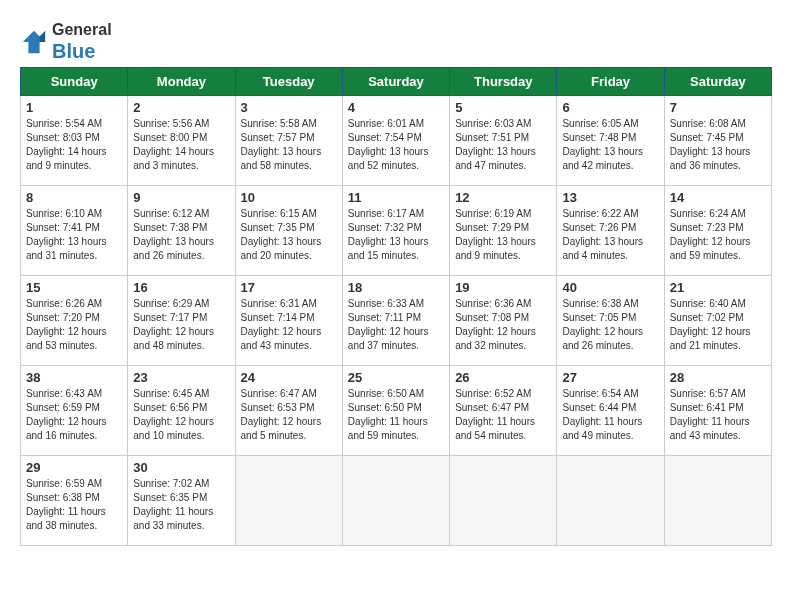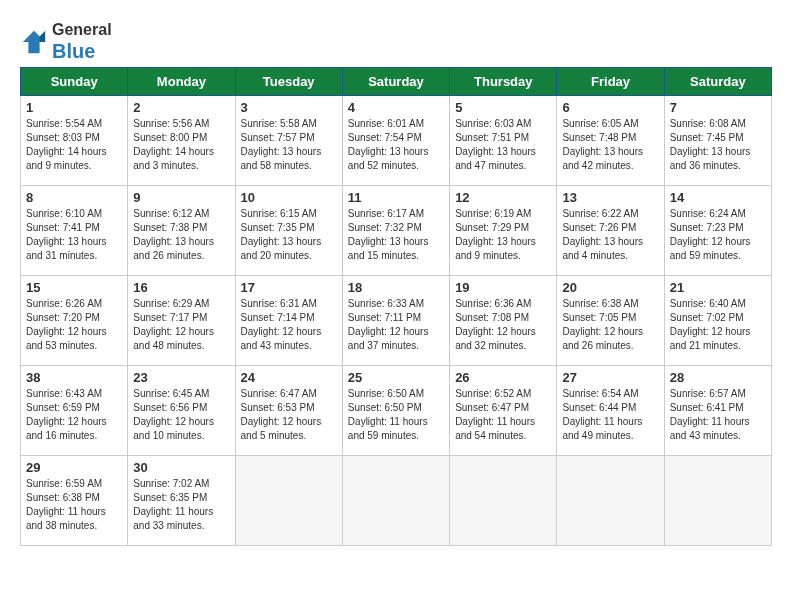--- a/index.html
+++ b/index.html
@@ -197,21 +197,21 @@
         </td>
         <td>
           <span class="day-number">18</span>
           <div class="day-info">Sunrise: 6:33 AM<br>Sunset: 7:11 PM<br>Daylight: 12 hours and 37 minutes.</div>
         </td>
         <td>
           <span class="day-number">19</span>
           <div class="day-info">Sunrise: 6:36 AM<br>Sunset: 7:08 PM<br>Daylight: 12 hours and 32 minutes.</div>
         </td>
         <td>
-          <span class="day-number">20</span>
+          <span class="day-number">40</span>
           <div class="day-info">Sunrise: 6:38 AM<br>Sunset: 7:05 PM<br>Daylight: 12 hours and 26 minutes.</div>
         </td>
         <td>
           <span class="day-number">21</span>
           <div class="day-info">Sunrise: 6:40 AM<br>Sunset: 7:02 PM<br>Daylight: 12 hours and 21 minutes.</div>
         </td>
       </tr>
       <tr>
         <td>
           <span class="day-number">38</span>

